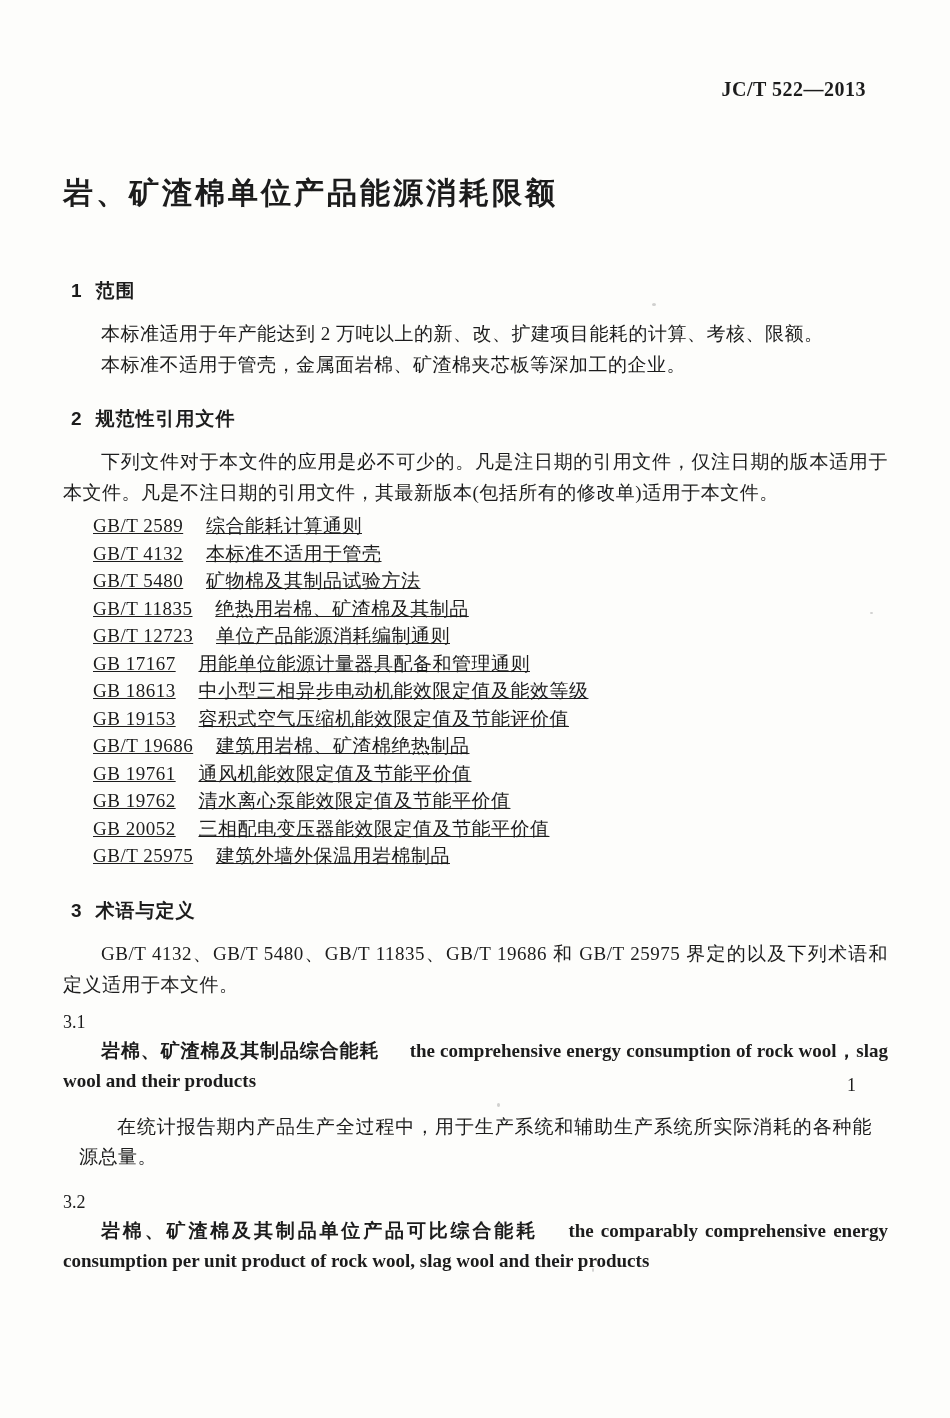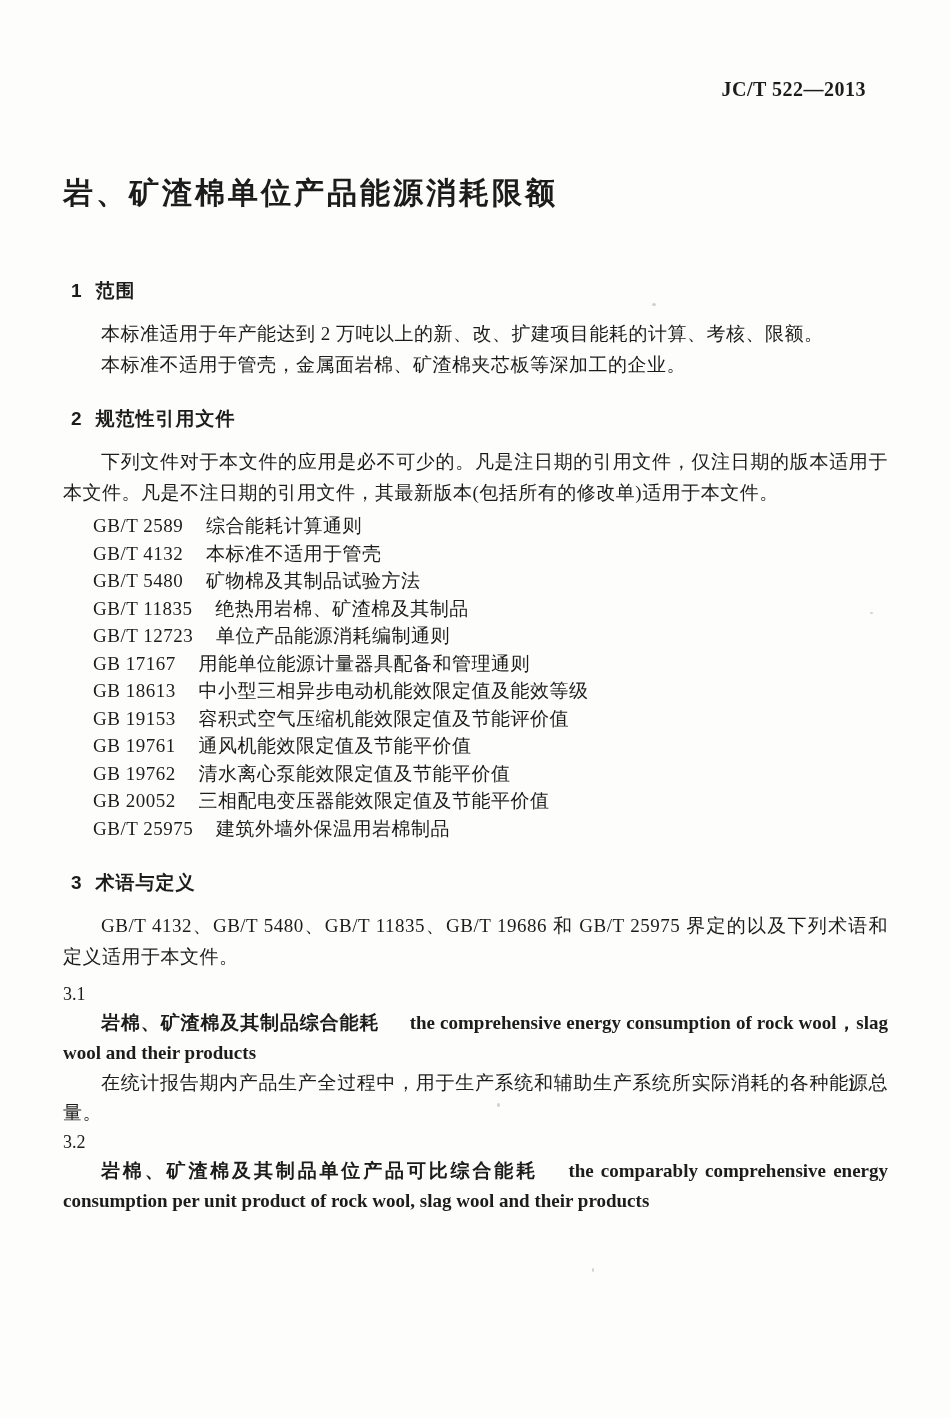--- a/index.html
+++ b/index.html
@@ -61,20 +61,21 @@
     letter-spacing:.5px;
   }
   
   .ref-list{
     list-style:none;
     margin:4px 0 0 0;
     padding:0 0 0 30px;
     font-size:19px;
     line-height:27.5px;
     letter-spacing:.5px;
+    text-decoration:underline;
   }
   .ref-title{margin-left:1.2em;}
   
   .term-num{
     font-size:18px;
     line-height:28px;
     margin:0;
   }
   .term-line{
     margin:0;
@@ -87,21 +88,21 @@
     font-family:"Liberation Sans","DejaVu Sans",sans-serif;
     font-weight:bold;
     letter-spacing:.5px;
   }
   .term-en{
     font-family:"Liberation Serif","DejaVu Serif",serif;
     font-weight:bold;
     margin-left:1.6em;
   }
   .term-def{
-    margin:0;
+    margin:16px;
     font-size:19px;
     line-height:30px;
     text-indent:2em;
     text-align:justify;
     letter-spacing:.5px;
   }
   
   .page-number{
     position:absolute;
     right:94px;
@@ -149,20 +150,21 @@
     <li><span>GB/T 11835</span><span class="ref-title">绝热用岩棉、矿渣棉及其制品</span></li>
 
     <li><span>GB/T 12723</span><span class="ref-title">单位产品能源消耗编制通则</span></li>
 
     <li><span>GB 17167</span><span class="ref-title">用能单位能源计量器具配备和管理通则</span></li>
 
     <li><span>GB 18613</span><span class="ref-title">中小型三相异步电动机能效限定值及能效等级</span></li>
 
     <li><span>GB 19153</span><span class="ref-title">容积式空气压缩机能效限定值及节能评价值</span></li>
 
+    <li><span>GB/T 19686</span><span class="ref-title">建筑用岩棉、矿渣棉绝热制品</span></li>
 
     <li><span>GB 19761</span><span class="ref-title">通风机能效限定值及节能平价值</span></li>
 
     <li><span>GB 19762</span><span class="ref-title">清水离心泵能效限定值及节能平价值</span></li>
 
     <li><span>GB 20052</span><span class="ref-title">三相配电变压器能效限定值及节能平价值</span></li>
 
     <li><span>GB/T 25975</span><span class="ref-title">建筑外墙外保温用岩棉制品</span></li>
   </ul>
 

